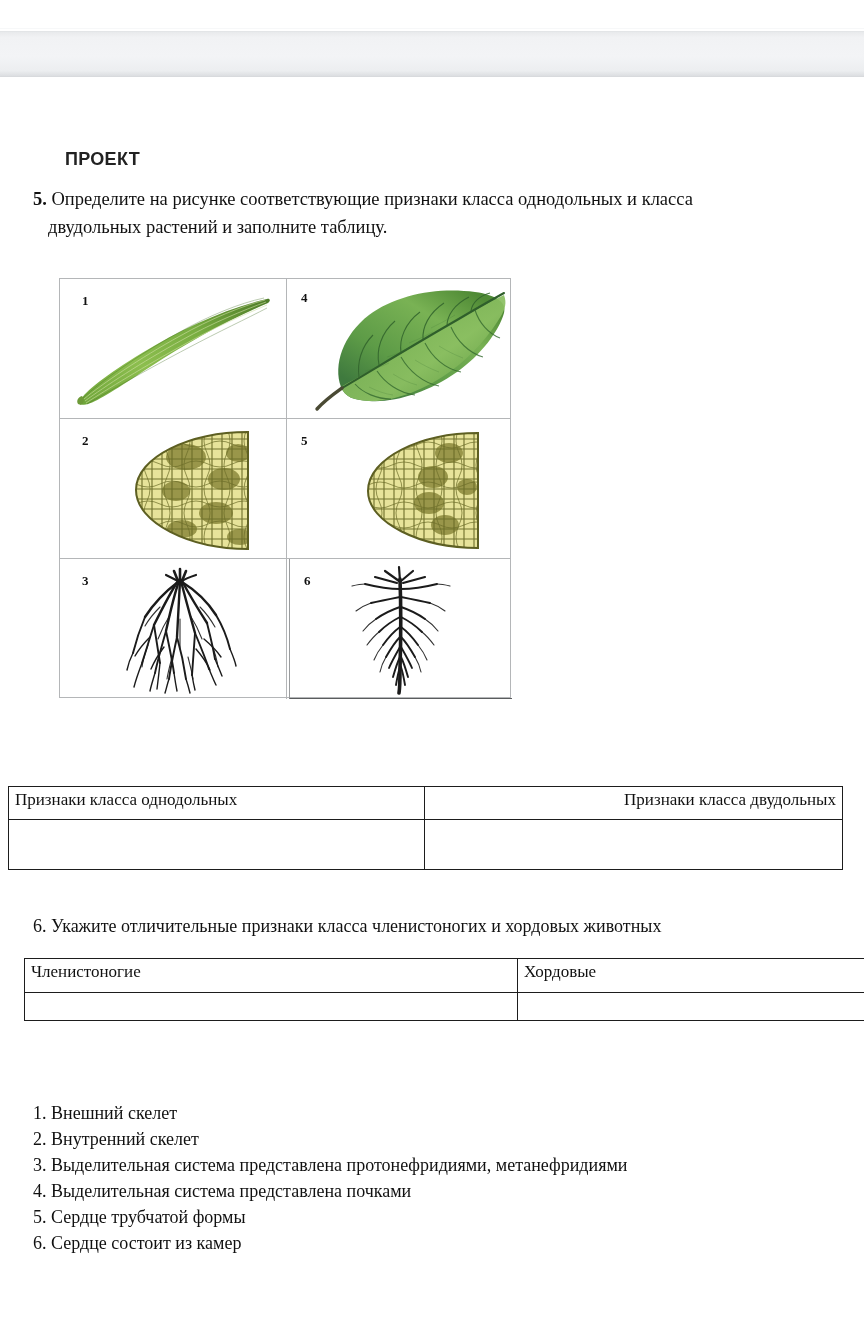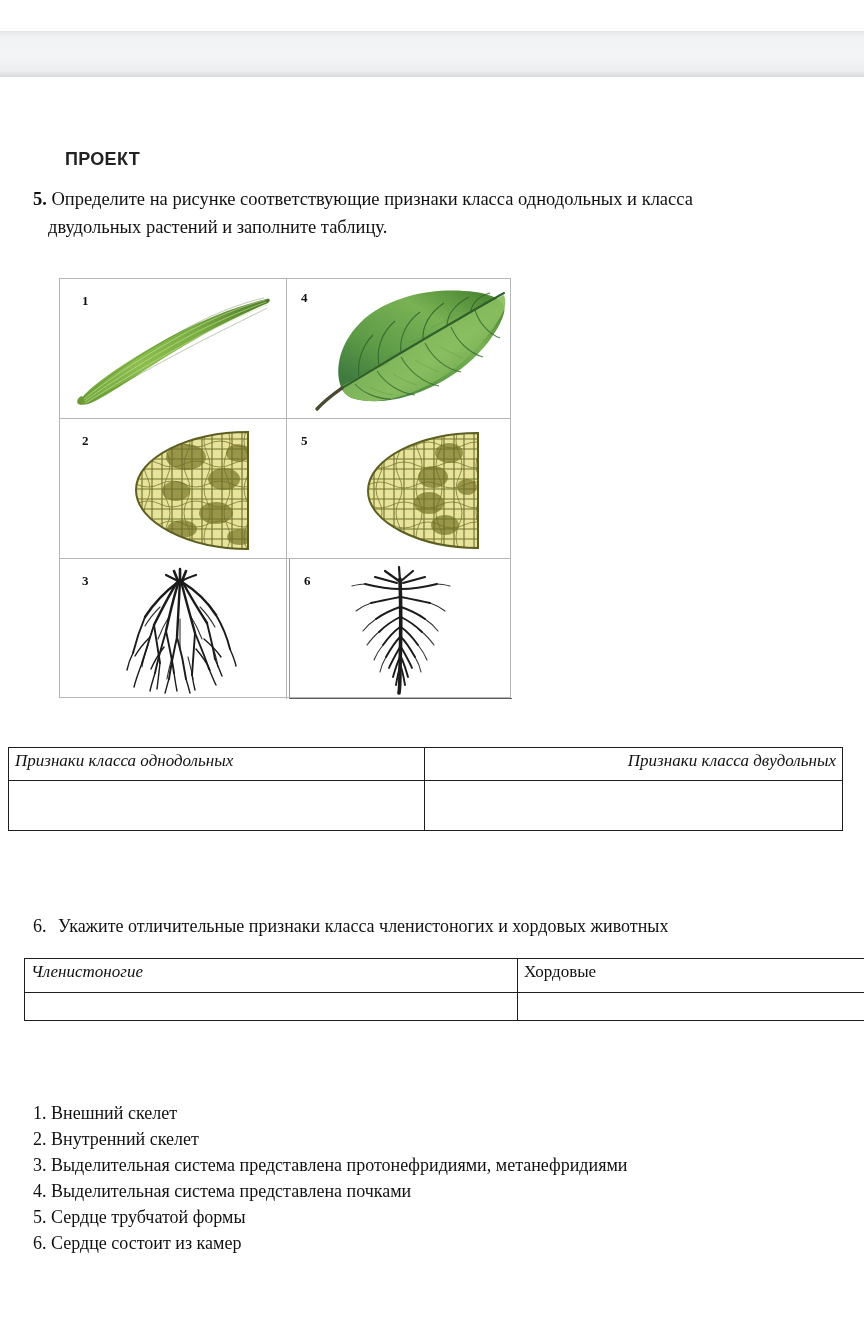--- a/index.html
+++ b/index.html
@@ -120,38 +120,38 @@
     color: #111;
     table-layout: fixed;
   }
   .tbl td {
     border: 1px solid #1d1d1d;
     padding: 2px 6px 3px 6px;
     vertical-align: top;
     line-height: 22px;
     background: #fff;
   }
-  #table-monocot-dicot { left: 8px; top: 672px; width: 808px; font-style: italic; }
+  #table-monocot-dicot { left: 8px; top: 711px; width: 808px; }
   #table-monocot-dicot td.c1 { width: 403px; }
   #table-monocot-dicot td.c2 { width: 405px; text-align: right; }
   #table-monocot-dicot tr.head td { height: 27px; }
   #table-monocot-dicot tr.body td { height: 44px; }
 
   .q6 {
     position: absolute;
     left: 33px; top: 838px;
     width: 900px;
     font-size: 18px;
     line-height: 26px;
     white-space: nowrap;
     color: #111;
   }
 
   #table-arthropod-chordate { left: 24px; top: 883px; width: 880px; }
-  #table-arthropod-chordate td.c1 { width: 480px; font-style: italic; }
+  #table-arthropod-chordate td.c1 { width: 480px; }
   #table-arthropod-chordate td.c2 { width: 400px; }
   #table-arthropod-chordate tr.head td { height: 28px; }
   #table-arthropod-chordate tr.body td { height: 22px; }
 
   
   #options {
     position: absolute;
     left: 33px; top: 1025px;
     width: 840px;
     font-size: 18px;
@@ -483,21 +483,21 @@
     </tr>
     <tr class="body">
       <td class="c1"></td>
       <td class="c2"></td>
     </tr>
   </tbody>
     </table>
 
   <div class="q6">
     <span>6.</span>
-    <span style="margin-left:7px">Укажите отличительные признаки класса членистоногих и хордовых животных</span>
+    <span style="">Укажите отличительные признаки класса членистоногих и хордовых животных</span>
   </div>
 
   <table class="tbl" id="table-arthropod-chordate">
     <tbody>
         <tr class="head">
       <td class="c1">Членистоногие</td>
       <td class="c2">Хордовые</td>
     </tr>
     <tr class="body">
       <td class="c1"></td>

